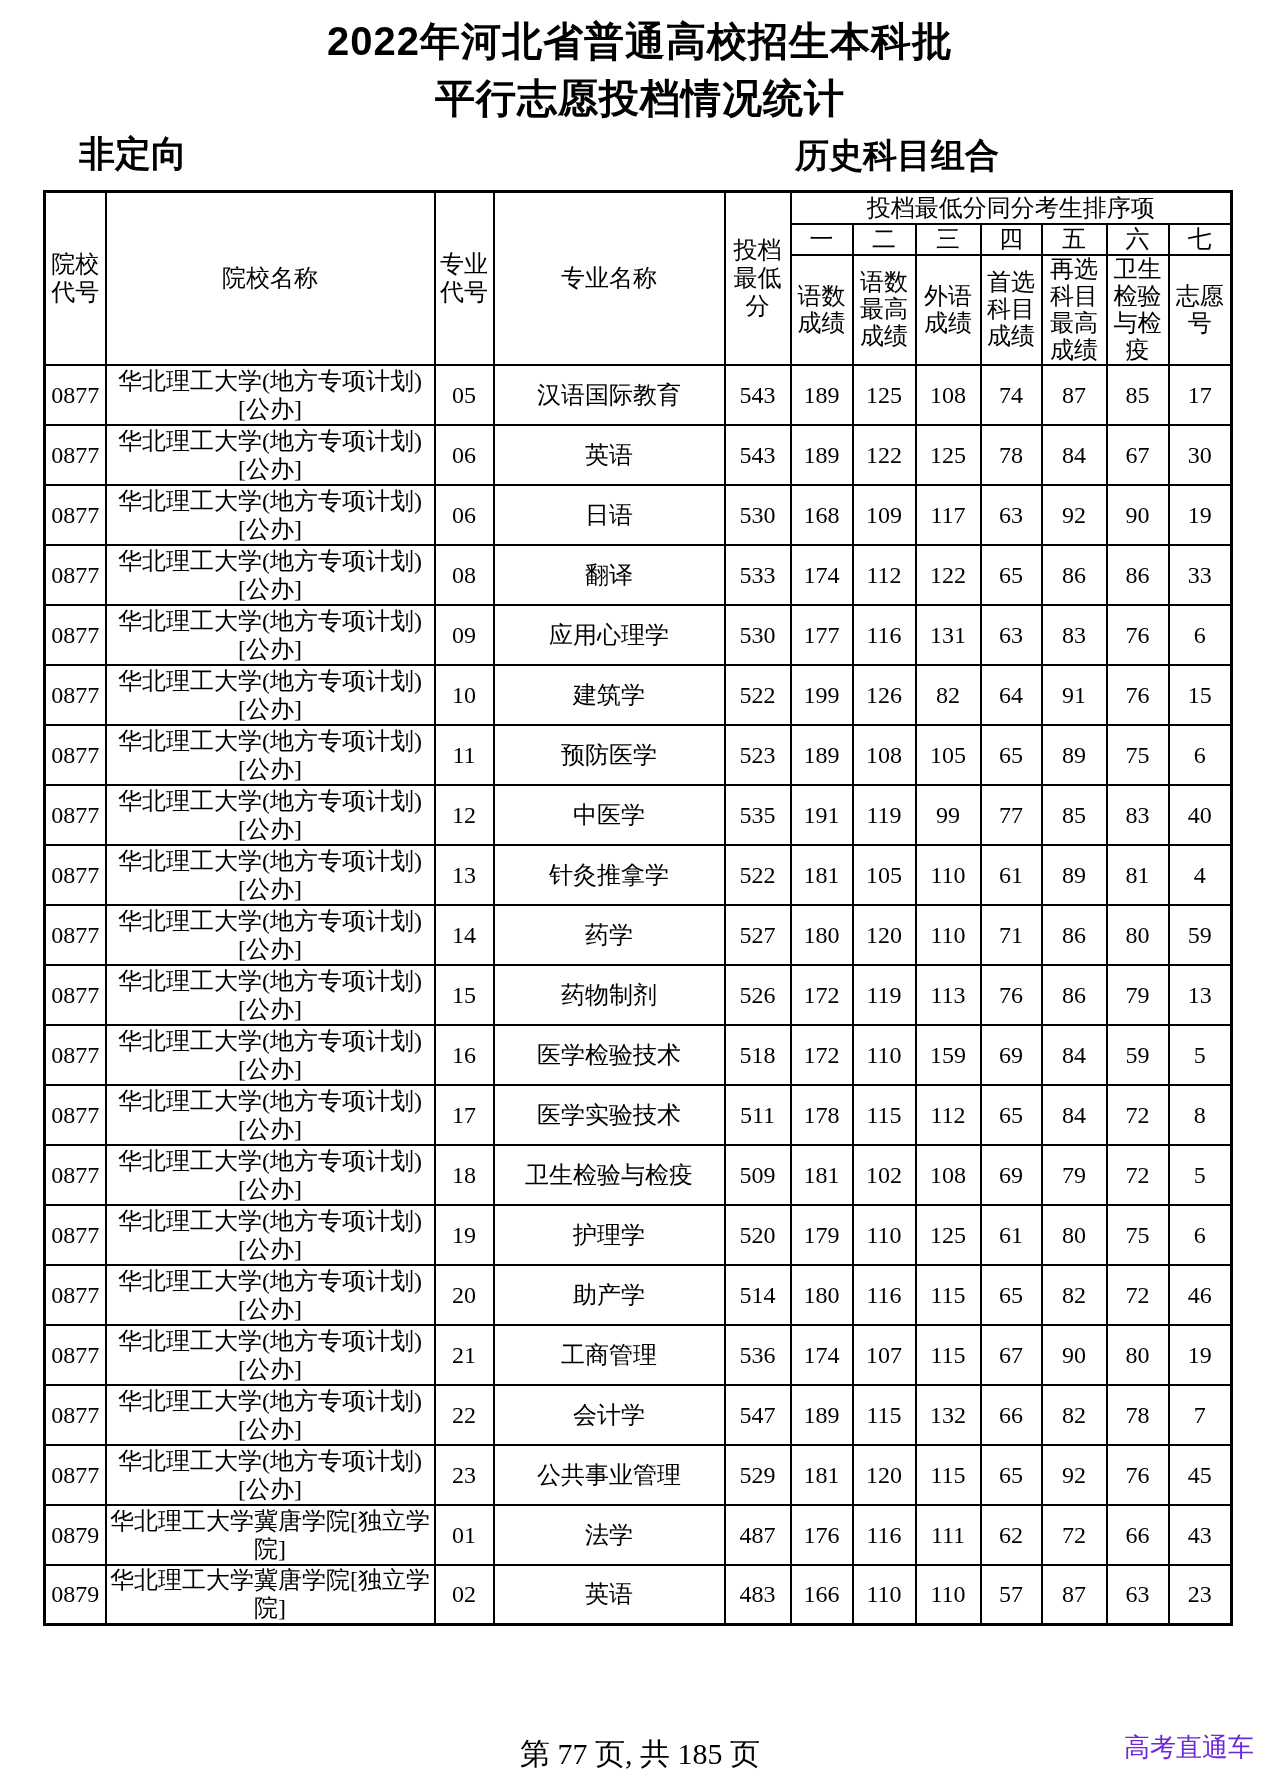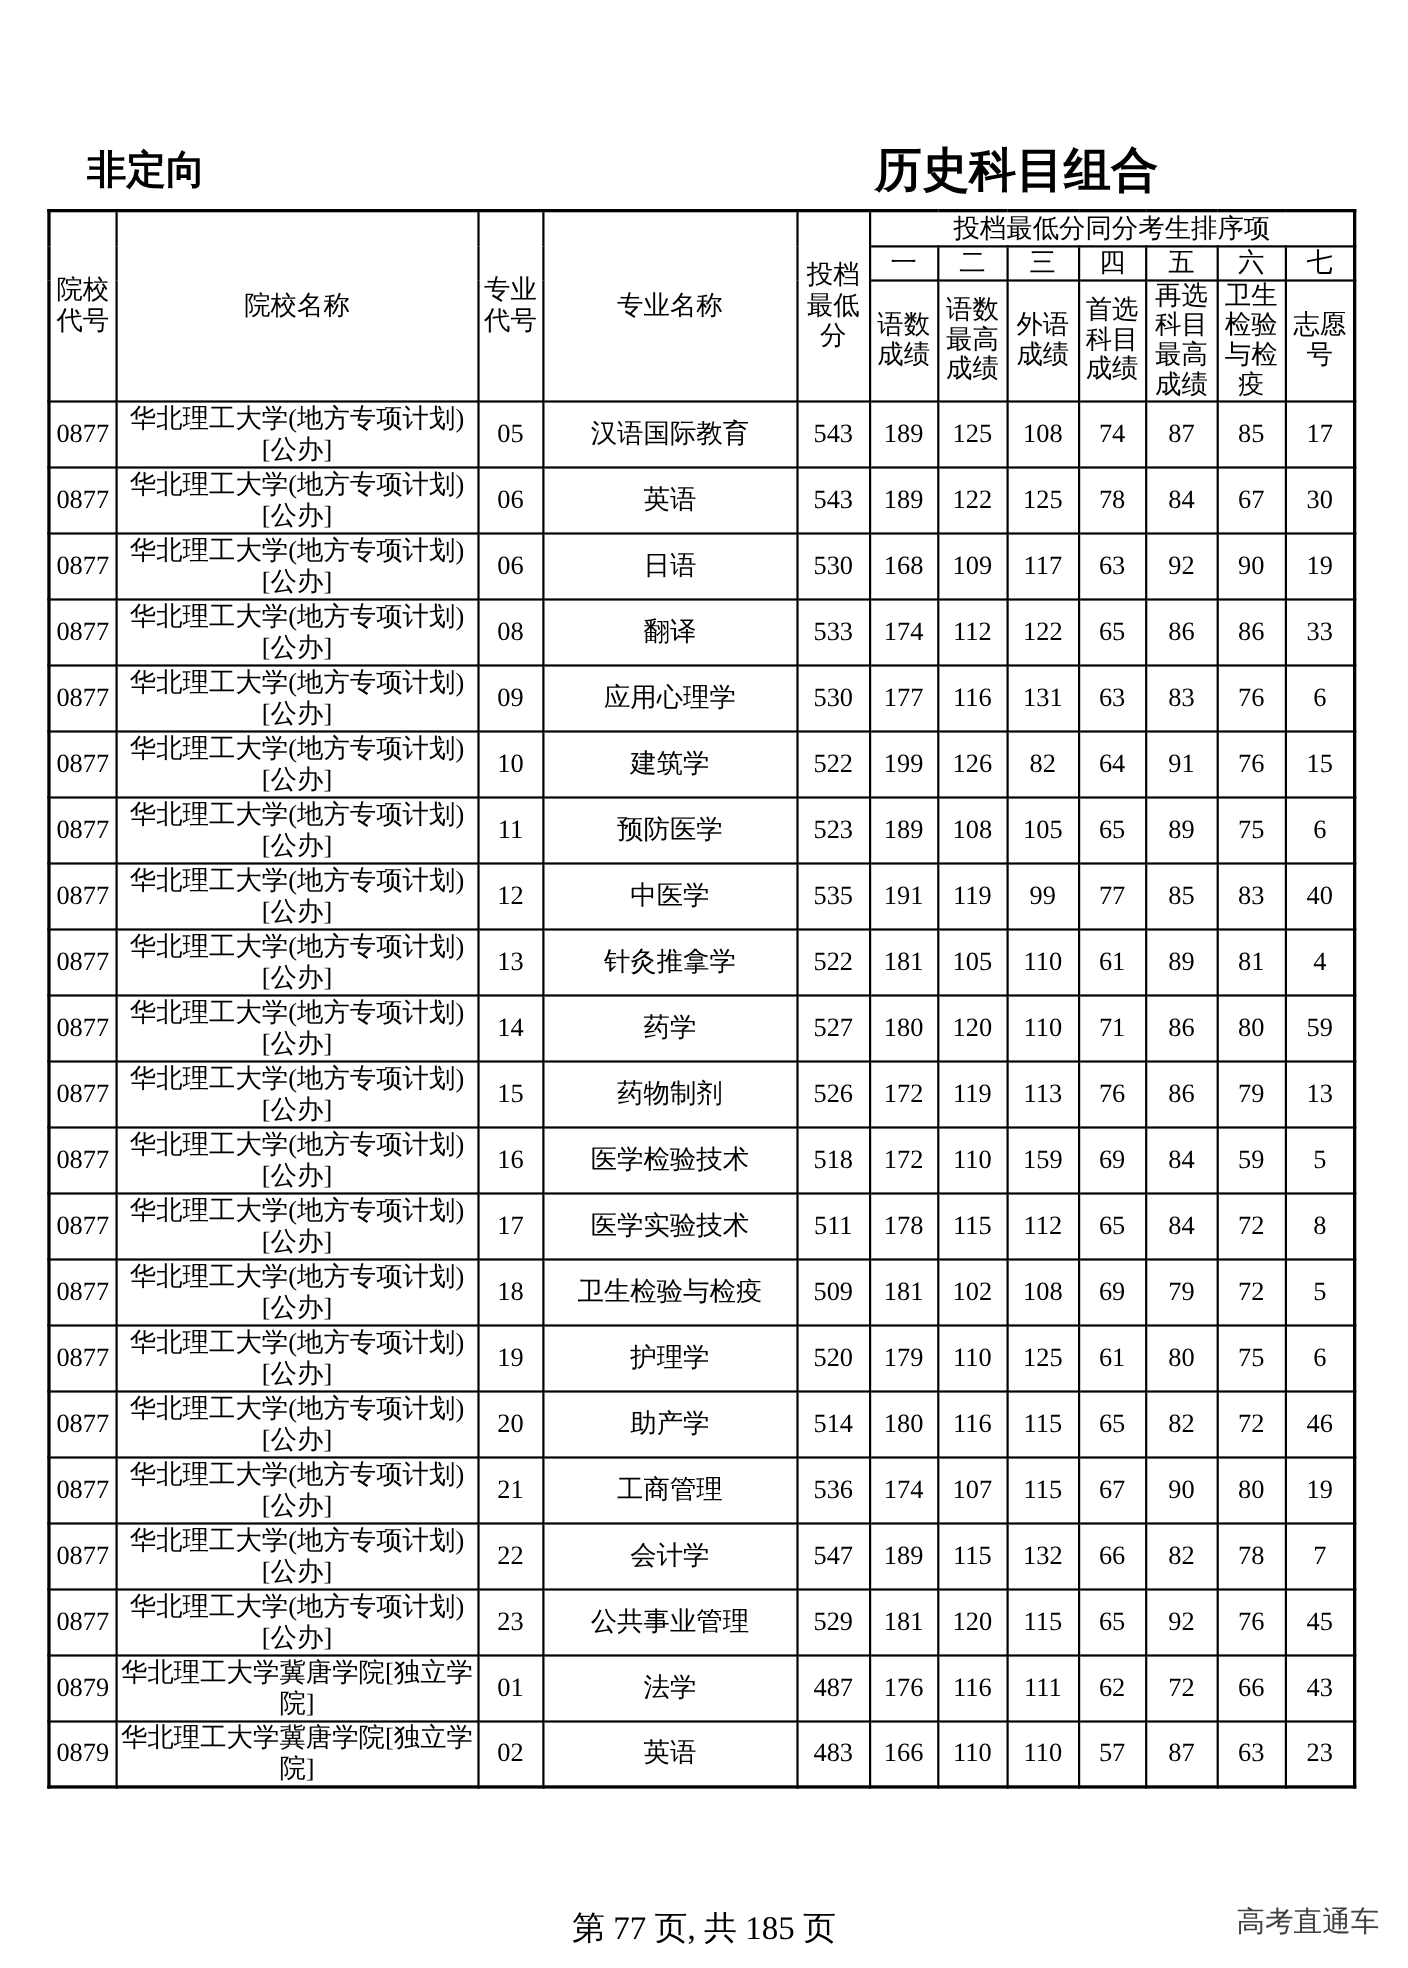--- a/index.html
+++ b/index.html
@@ -13,21 +13,21 @@
     font-weight:bold; font-size:40px; line-height:57px; letter-spacing:1px;
   }
   .plan-type {
     position:absolute; top:136px; left:43px;
     font-family:"Liberation Sans","DejaVu Sans",sans-serif;
     font-weight:bold; font-size:36px; line-height:36px;margin-left:36px;
   }
   .subject-combo {
     position:absolute; top:138px; left:795px;
     font-family:"Liberation Sans","DejaVu Sans",sans-serif;
-    font-weight:bold; font-size:43px; line-height:34px;
+    font-weight:bold; font-size:34px; line-height:34px;
   }
   table.main {
     position:absolute; left:43px; top:190px; width:1187px;
     border-collapse:collapse; table-layout:fixed; border:3px solid #000;
   }
   table.main th, table.main td {
     border:2px solid #000; padding:0; font-weight:normal;
     font-size:24px; line-height:28px; text-align:center; vertical-align:middle;
     overflow:hidden;
   }
@@ -40,29 +40,33 @@
   td.c-name  { text-align:left; padding-left:4px; padding-right:22px; line-height:29px; }
   td.c-mcode { text-align:center; }
   td.c-mname { text-align:left; padding-left:8px; }
   td.c-min, td.c-num { text-align:right; padding-right:8px; }
   .page-info {
     position:absolute; top:1741px; left:0; width:100%; text-align:center;
     font-size:30px; line-height:26px;
   }
   .watermark {
     position:absolute; top:1734px; right:26px;
-    font-family:Liberation Serif, serif;
-    font-size:26px; line-height:26px; color:#404040;
+    font-family:Liberation Sans, sans-serif;
+    font-size:26px; line-height:26px; color:#6d28d9;
   }
 </style>
 </head>
 <body>
 
 <div class="page">
 
+  <div class="title">
+    <div>2022年河北省普通高校招生本科批</div>
+    <div>平行志愿投档情况统计</div>
+  </div>
 
   <div class="plan-type">非定向</div>
   <div class="subject-combo">历史科目组合</div>
 
   <table class="main">
     <colgroup>
       <col style="width:61px">
         <col style="width:329px">
         <col style="width:59px">
       <col style="width:231px">

